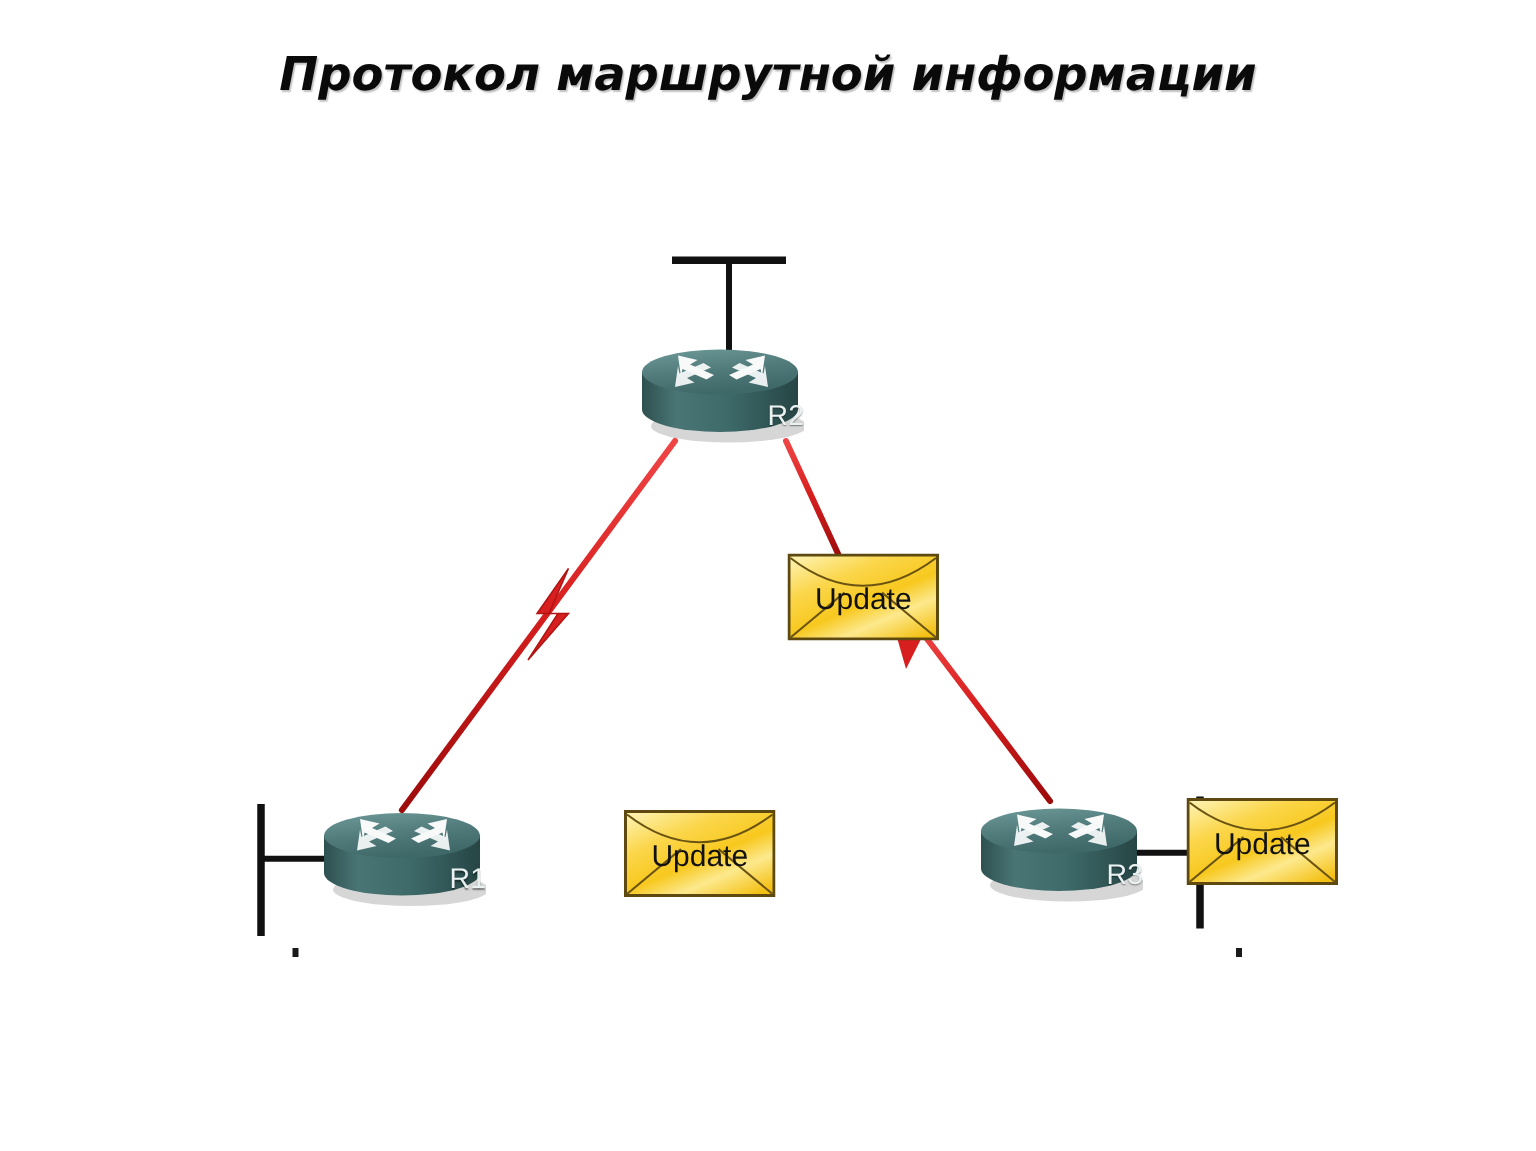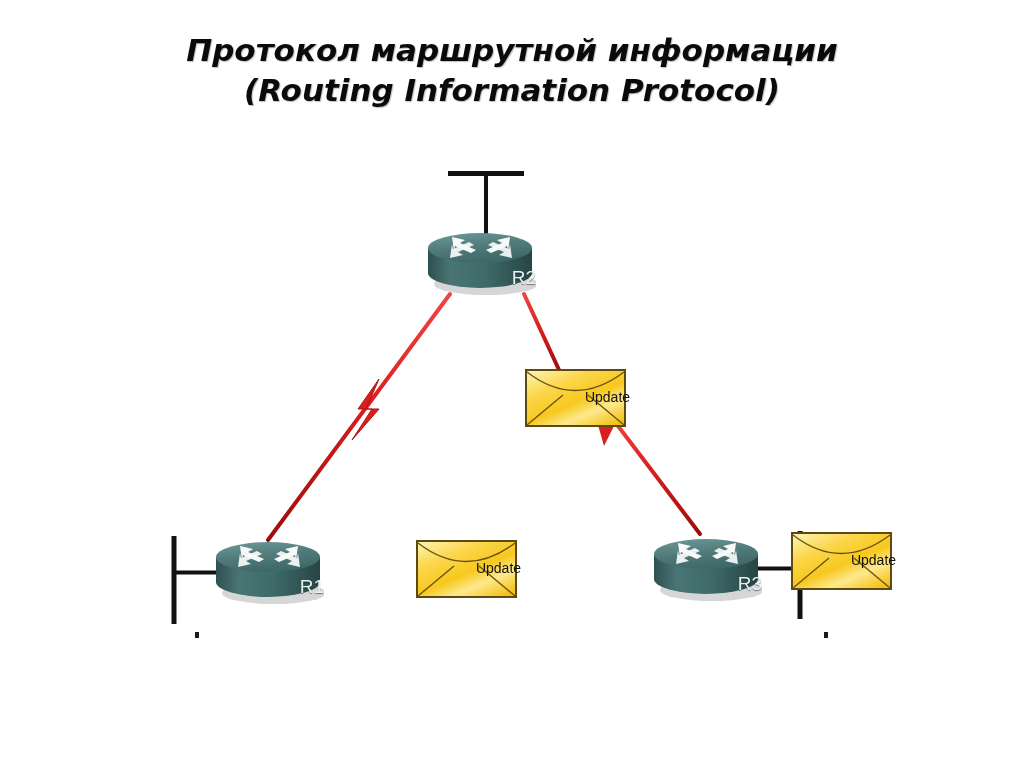--- a/index.html
+++ b/index.html
@@ -81,40 +81,38 @@
     height: 58px;
   }
   .envelope-label {
     position: absolute;
     left: 0;
     top: 50%;
     margin-top: -9px;
     width: 101px;
     text-align: center;
     font-family: "Liberation Sans", sans-serif;
-    font-size: 14px;
+    font-size: 20px;
     color: #111111;
     pointer-events: none;
-    margin-left: 32px;
   }
   .dot {
     position: absolute;
     width: 4px;
     height: 6px;
     background: #1a1a1a;
   }
 </style>
 </head>
 <body>
 
 <div id="slide">
 
   <div id="title-block">
     <div class="title-line">Протокол маршрутной информации</div>
-    <div class="title-line">(Routing Information Protocol)</div>
   </div>
 
   <div id="diagram">
 
     <svg id="wires" viewBox="0 0 1024 767">
       <defs>
         <linearGradient id="redLine" x1="0" y1="0" x2="0" y2="1">
           <stop offset="0%" stop-color="#f04545"></stop>
           <stop offset="45%" stop-color="#d81f1f"></stop>
           <stop offset="100%" stop-color="#9d0b0b"></stop>

